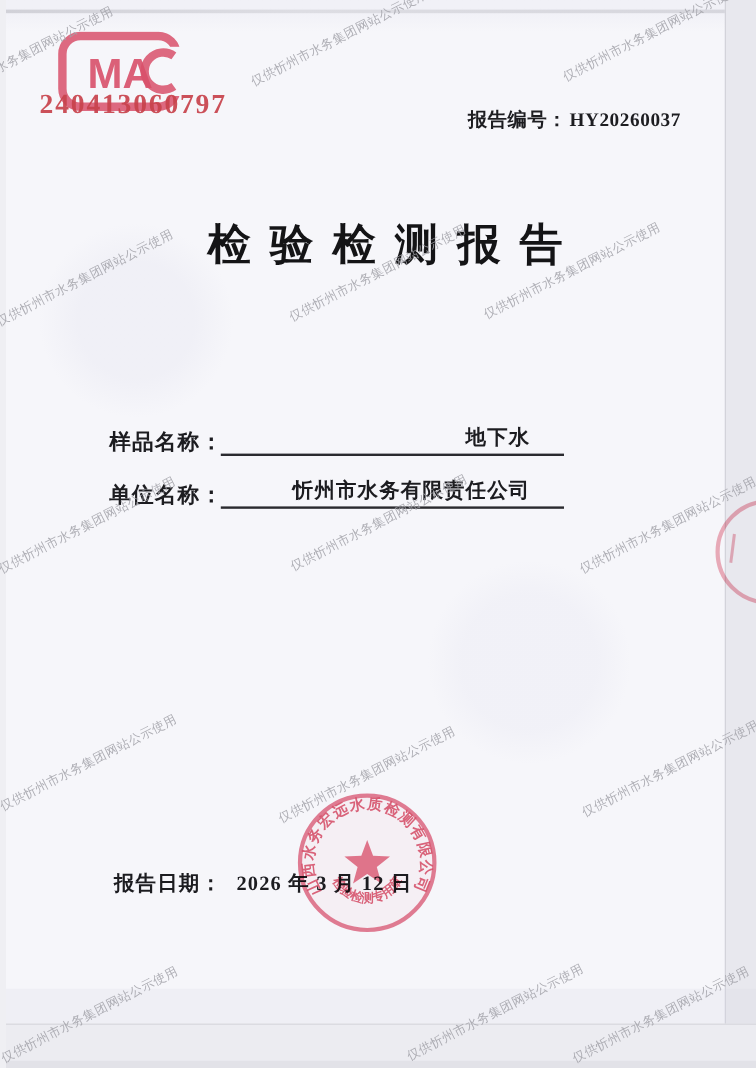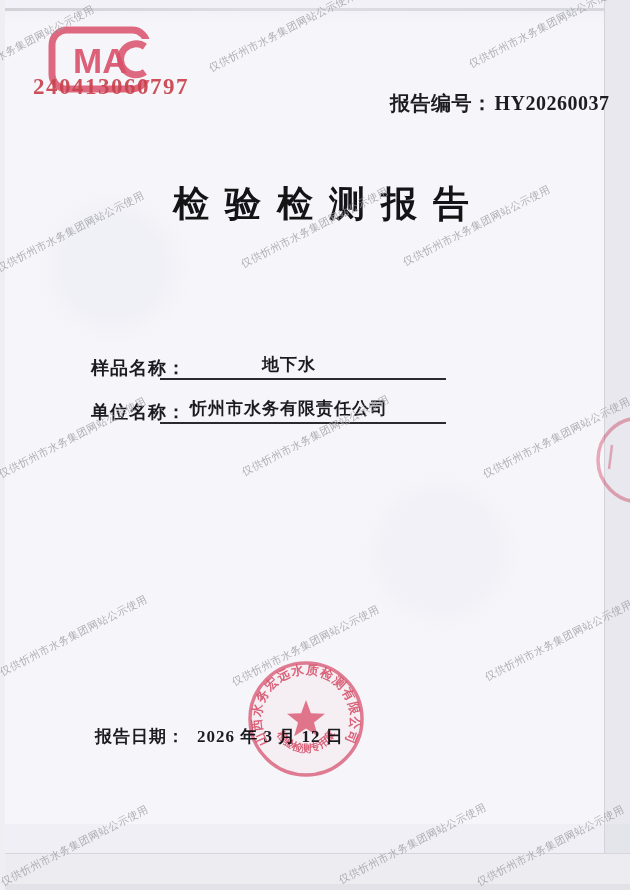--- a/index.html
+++ b/index.html
@@ -22,33 +22,33 @@
       font-size:10.5px;letter-spacing:.4px;color:#a2a2a9;opacity:.85;
       transform:rotate(-27deg);transform-origin:0 50%;pointer-events:none;}
 
   
   .cma{position:absolute;left:33px;top:26px;z-index:3;}
   .cma-no{position:absolute;left:33px;top:74px;width:140px;z-index:3;
           font-family:"Liberation Serif",serif;font-size:23px;letter-spacing:1.5px;
           color:#c8434c;font-weight:bold;opacity:.92;}
 
   
-  .report-no{position:absolute;left:390px;top:90px;z-index:4;font-size:20px;font-weight:bold;color:#1d1d21;letter-spacing:.5px;}
+  .report-no{position:absolute;left:390px;top:90px;z-index:4;font-size:16px;font-weight:bold;color:#1d1d21;letter-spacing:.5px;}
   .report-no .num{font-family:"Liberation Serif",serif;margin-left:2px;}
 
   
   .title{position:absolute;left:0;top:180px;width:630px;margin:0;z-index:4;
          text-align:center;font-family:"Liberation Sans",sans-serif;
          font-size:36px;font-weight:bold;color:#141416;letter-spacing:16px;padding-left:28px;box-sizing:border-box;}
 
   
   .frow{position:absolute;left:0;width:564px;height:26px;z-index:4;}
   .flabel{position:absolute;left:91px;top:0;font-size:18px;font-weight:bold;color:#1c1c20;letter-spacing:1px;}
-  .fline{position:absolute;left:160px;top:-3px;width:286px;height:27px;border-bottom:2px solid #2a2a2f;
-         text-align:center;padding-right:28px;box-sizing:border-box;}
+  .fline{position:absolute;left:184px;top:-3px;width:286px;height:27px;border-bottom:2px solid #2a2a2f;
+         text-align:right;padding-right:28px;box-sizing:border-box;}
   .fvalue{font-size:17px;font-weight:bold;color:#1c1c20;letter-spacing:1px;}
 
   
   .brow{position:absolute;left:95px;z-index:4;font-size:17px;font-weight:bold;color:#1c1c20;}
   .blabel{letter-spacing:1px;}
   .bvalue{letter-spacing:1px;margin-left:0;}
   .bvalue.indent{margin-left:12px;}
 
   
   .seal{position:absolute;left:236px;top:649px;z-index:5;mix-blend-mode:multiply;}

